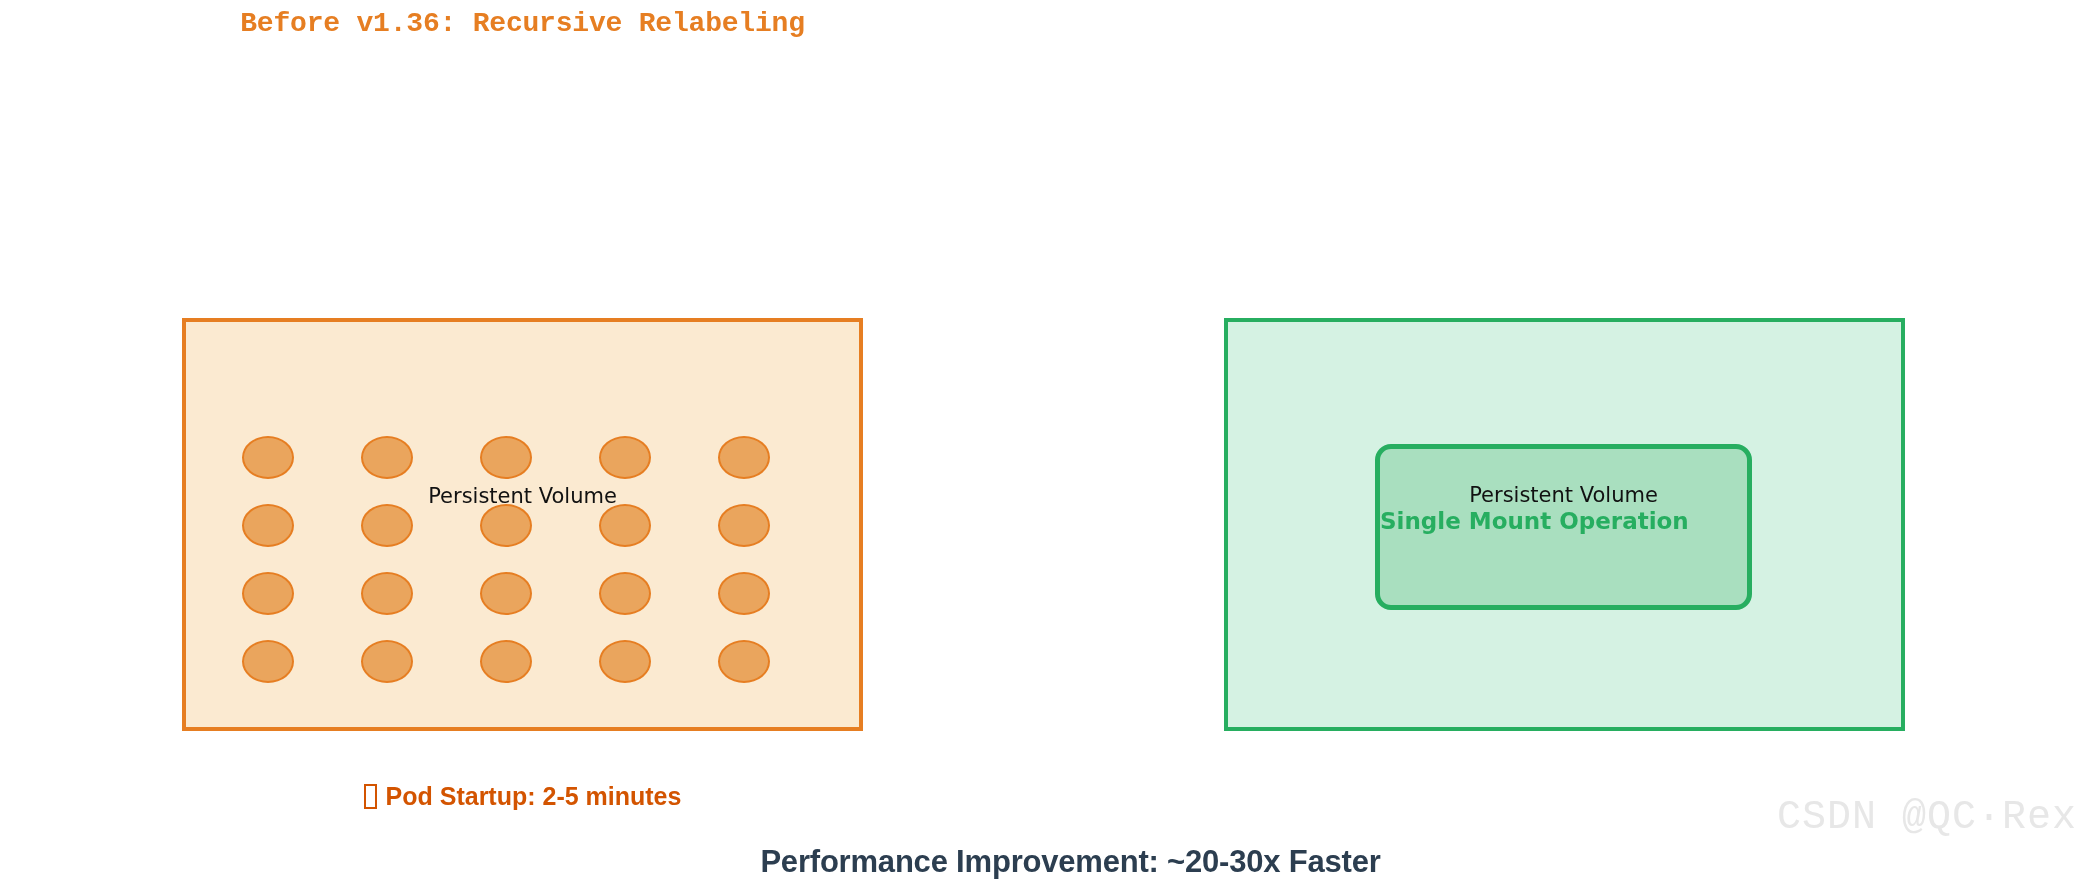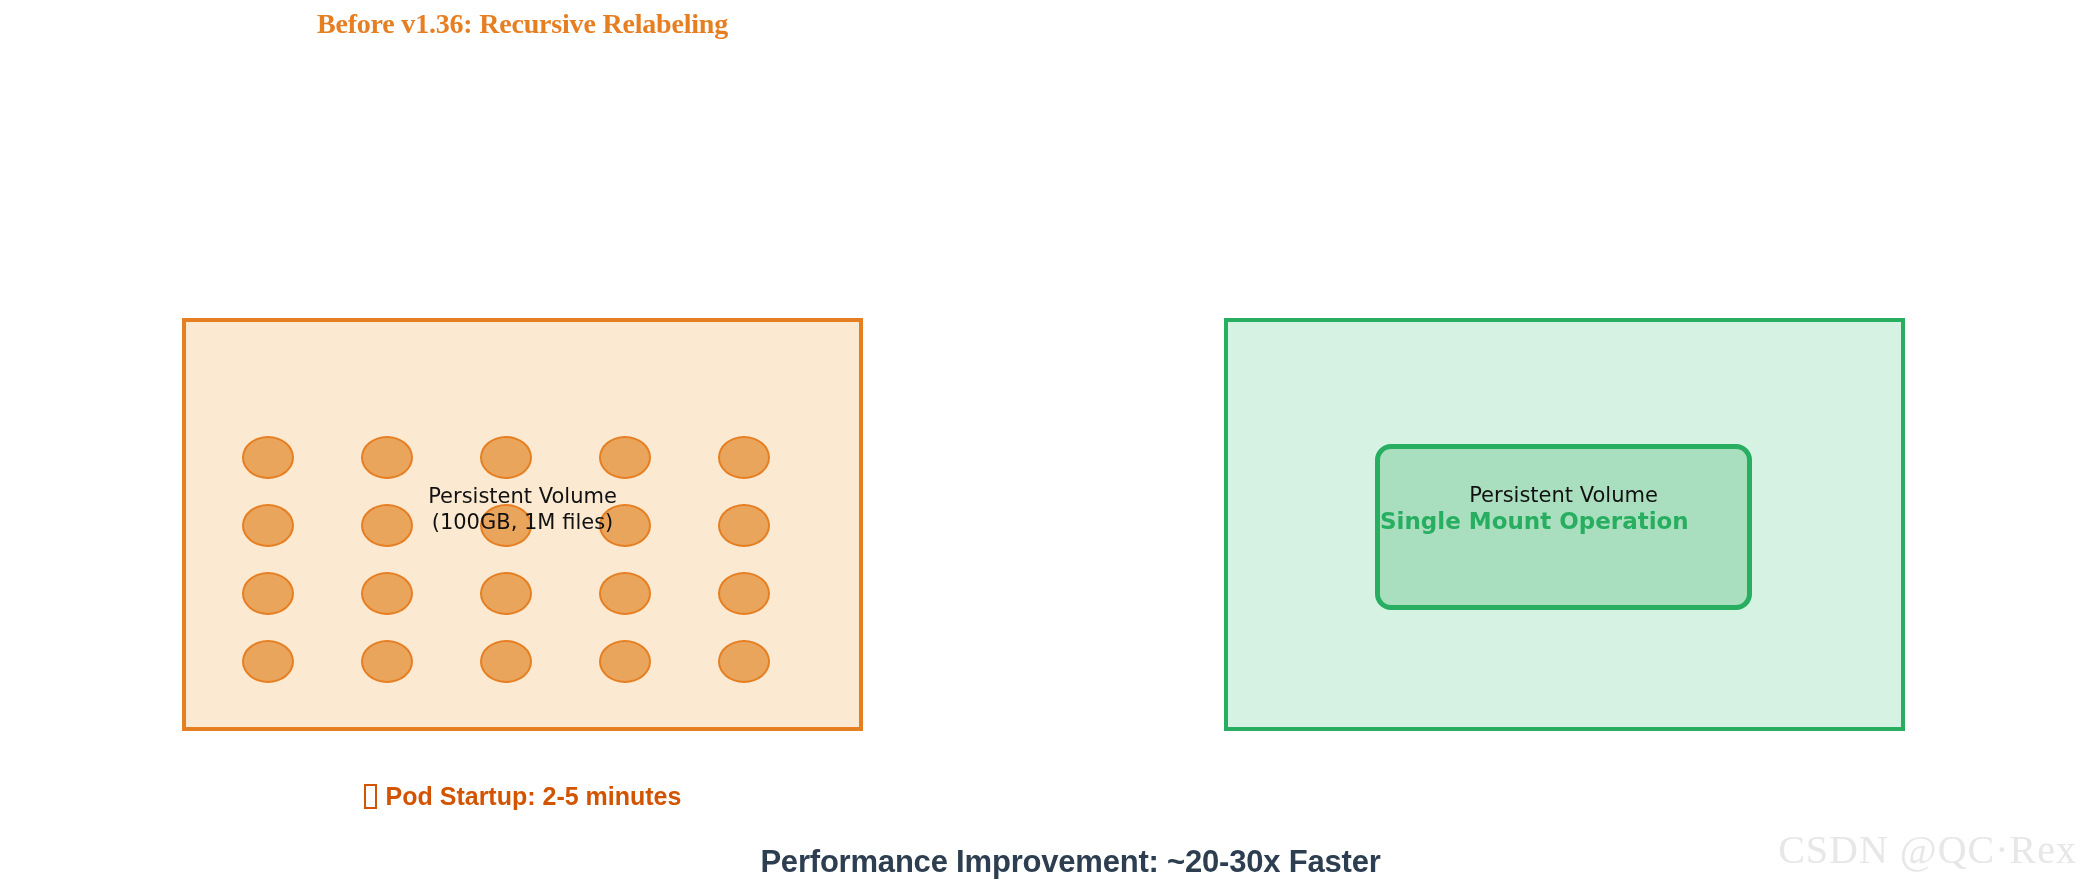--- a/index.html
+++ b/index.html
@@ -14,21 +14,21 @@
 
   
   .title {
     position: absolute;
     top: 8px;
     width: 681px;
     text-align: center;
     font-weight: bold;
     font-size: 28px;
     letter-spacing: -0.2px;
-    font-family: Liberation Serif, serif;
+    font-family: Liberation Mono, monospace;
   }
   .title.left  { left: 182px;  color: var(--orange); }
   .title.right { left: 1224px; color: var(--green); }
 
   
   .panel {
     position: absolute;
     top: 318px;
     width: 681px;
     height: 413px;
@@ -144,25 +144,25 @@
     text-align: center;
     font-weight: bold;
     font-size: 31px;
     letter-spacing: -0.2px;
     color: var(--navy);
     pointer-events: none;
     margin-left: 28px;
   }
   .watermark {
     position: absolute;
-    top: 826px; right: 8px;
+    top: 795px; right: 8px;
     font-size: 40px;
     letter-spacing: 1px;
     color: var(--watermark_gray);
-    font-family: Liberation Serif, serif;
+    font-family: Liberation Mono, monospace;
   }
 </style>
 </head>
 <body>
 
 <div class="stage">
 
   <div class="title left">Before v1.36: Recursive Relabeling</div>
 
 
@@ -184,21 +184,20 @@
         <div class="dot"></div>
         <div class="dot"></div>
         <div class="dot"></div>
         <div class="dot"></div>
         <div class="dot"></div>
         <div class="dot"></div>
         <div class="dot"></div>
       </div>
     <div class="pv-label">
       <div>Persistent Volume</div>
-      <div>(100GB, 1M files)</div>
     </div>
   </div>
 
   <div class="panel right-panel">
     <div class="inner-box">
       <div class="pv-line">Persistent Volume</div>
       <div class="overlap">
         <div class="op-green">Single Mount Operation</div>
       </div>
     </div>

